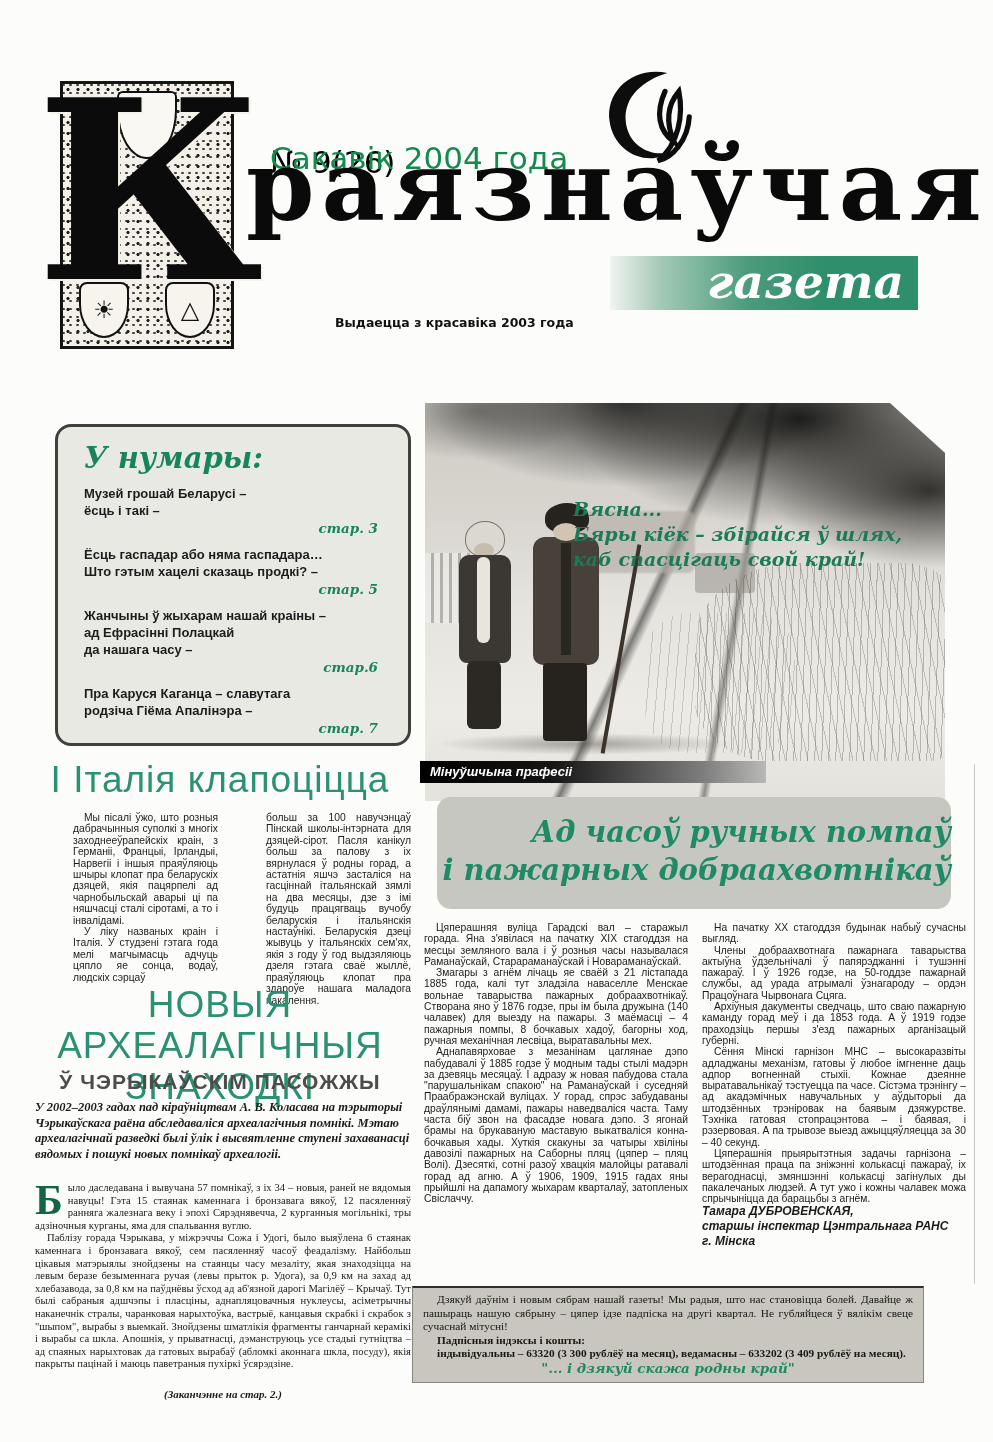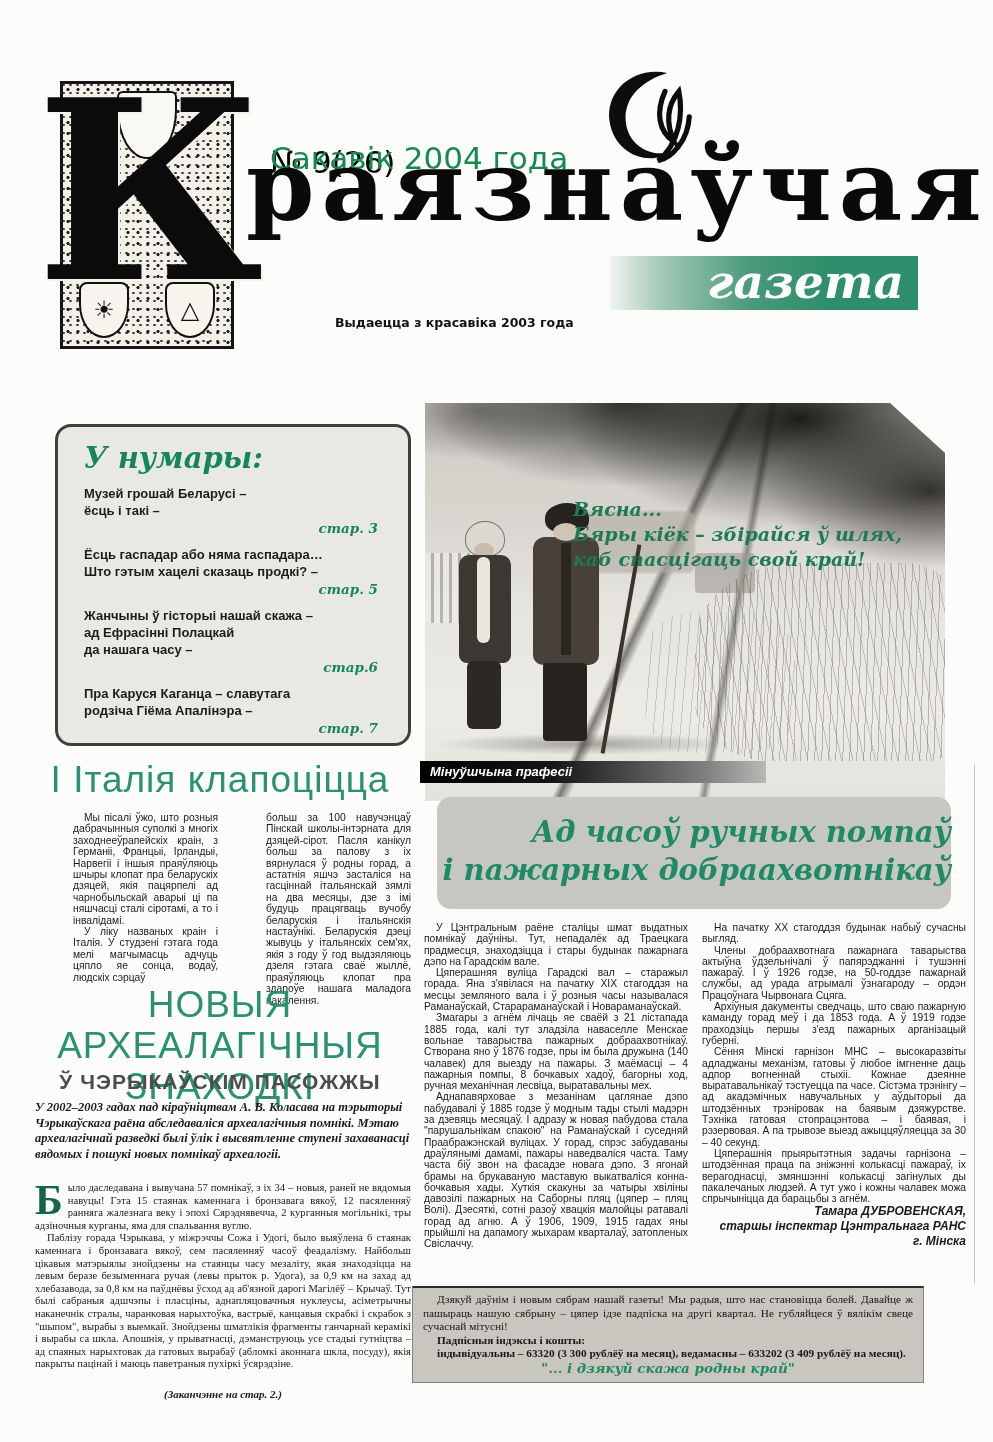--- a/index.html
+++ b/index.html
@@ -110,21 +110,21 @@
   .arch-cont{left:35px;top:1388px;width:376px;text-align:center;font-family:"Liberation Serif",serif;
     font-style:italic;font-weight:bold;font-size:11px;}
 
   
   .headline{left:437px;top:797px;width:514px;height:112px;box-sizing:border-box;background:#c7c7c2;
     border-radius:14px;text-align:right;padding-top:16px;
     font-family:"DejaVu Serif",serif;font-style:italic;font-weight:bold;font-size:29px;line-height:38px;color:#1f8a66;}
   .fcol{position:absolute;top:922px;width:264px;font-size:10.3px;line-height:11.3px;text-align:justify;}
   .fcolL{left:424px;} .fcolR{left:702px;}
   .fcol p{margin:0;text-indent:12px;}
-  .byline{margin-top:16px;text-align:right;font-style:italic;font-weight:bold;font-size:12px;line-height:15px;
+  .byline{margin-top:16px;font-style:italic;font-weight:bold;font-size:12px;line-height:15px;
     text-indent:0 !important;}
 
   
   .footer{left:412px;top:1286px;width:512px;box-sizing:border-box;background:#c9c6c0;
     border:1px solid #87847c;border-top:2px solid #2e2e2c;padding:5px 10px 6px 10px;
     font-family:"Liberation Serif",serif;font-size:11.3px;line-height:13.6px;color:#171717;}
   .footer p{margin:0;}
   .footer .fp1{text-indent:14px;text-align:justify;}
   .footer .fbold{font-weight:bold;text-indent:14px;}
   .footer .slogan{text-align:center;font-family:"DejaVu Serif",serif;font-style:italic;font-weight:bold;
@@ -163,21 +163,21 @@
       <div class="toc-text pre">Музей грошай Беларусі –
 ёсць і такі –</div>
       <div class="toc-page">стар. 3</div>
     </div>
     <div class="toc-item">
       <div class="toc-text pre">Ёсць гаспадар або няма гаспадара…
 Што гэтым хацелі сказаць продкі? –</div>
       <div class="toc-page">стар. 5</div>
     </div>
     <div class="toc-item">
-      <div class="toc-text pre">Жанчыны ў гісторыі нашай скажа –
+      <div class="toc-text pre">Жанчыны ў жыхарам нашай краіны –
 ад Ефрасінні Полацкай
 да нашага часу –</div>
       <div class="toc-page">стар.6</div>
     </div>
     <div class="toc-item">
       <div class="toc-text pre">Пра Каруся Каганца – славутага
 родзіча Гіёма Апалінэра –</div>
       <div class="toc-page">стар. 7</div>
     </div>
   </div>
@@ -230,21 +230,20 @@
   <div class="abs arch-lead">У 2002–2003 гадах пад кіраўніцтвам А. В. Коласава на тэрыторыі Чэрыкаўскага раёна абследаваліся археалагічныя помнікі. Мэтаю археалагічнай разведкі былі ўлік і высвятленне ступені захаванасці вядомых і пошукі новых помнікаў археалогіі.</div>
   <div class="abs arch-body">
     <p><span class="dropcap">Б</span><span>ыло даследавана і вывучана 57 помнікаў, з іх 34 – новыя, раней не вядомыя навуцы! Гэта 15 стаянак каменнага і бронзавага вякоў, 12 пасяленняў ранняга жалезнага веку і эпохі Сярэднявечча, 2 курганныя могільнікі, тры адзіночныя курганы, яма для спальвання вуглю.</span></p>
     <p class="ind">Паблізу горада Чэрыкава, у міжрэччы Сожа і Удогі, было выяўлена 6 стаянак каменнага і бронзавага вякоў, сем пасяленняў часоў феадалізму. Найбольш цікавыя матэрыялы знойдзены на стаянцы часу мезаліту, якая знаходзіцца на левым беразе безыменнага ручая (левы прыток р. Удога), за 0,9 км на захад ад хлебазавода, за 0,8 км на паўднёвы ўсход ад аб'язной дарогі Магілёў – Крычаў. Тут былі сабраныя адшчэпы і пласціны, аднапляцовачныя нуклеусы, асіметрычны наканечнік стралы, чаранковая нарыхтоўка, вастрыё, канцавыя скрабкі і скрабок з "шыпом", вырабы з выемкай. Знойдзены шматлікія фрагменты ганчарнай керамікі і вырабы са шкла. Апошнія, у прыватнасці, дэманструюць усе стадыі гутніцтва – ад спаяных нарыхтовак да гатовых вырабаў (абломкі аконнага шкла, посуду), якія пакрыты пацінай і маюць паветраныя пухіркі ўсярэдзіне.</p>
   </div>
   <div class="abs arch-cont">(Заканчэнне на стар. 2.)</div>
 
   <div class="abs headline pre">Ад часоў ручных помпаў
 і пажарных добраахвотнікаў</div>
   <div class="fcol fcolL">
-    <p>У Цэнтральным раёне сталіцы шмат выдатных помнікаў даўніны. Тут, непадалёк ад Траецкага прадмесця, знаходзіцца і стары будынак пажарнага дэпо на Гарадскім вале.</p>
     <p>Цяперашняя вуліца Гарадскі вал – старажыл горада. Яна з'явілася на пачатку XIX стагоддзя на месцы земляного вала і ў розныя часы называлася Раманаўскай, Старараманаўскай і Новараманаўскай.</p>
     <p>Змагары з агнём лічаць яе сваёй з 21 лістапада 1885 года, калі тут зладзіла наваселле Менскае вольнае таварыства пажарных добраахвотнікаў. Створана яно ў 1876 годзе, пры ім была дружына (140 чалавек) для выезду на пажары. З маёмасці – 4 пажарныя помпы, 8 бочкавых хадоў, багорны ход, ручная механічная лесвіца, выратавальны мех.</p>
     <p>Аднапавярховае з мезанінам цаглянае дэпо пабудавалі ў 1885 годзе ў модным тады стылі мадэрн за дзевяць месяцаў. І адразу ж новая пабудова стала "парушальнікам спакою" на Раманаўскай і суседняй Праабражэнскай вуліцах. У горад, спрэс забудаваны драўлянымі дамамі, пажары наведваліся часта. Таму часта біў звон на фасадзе новага дэпо. З ягонай брамы на брукаваную маставую выкатваліся конна-бочкавыя хады. Хуткія скакуны за чатыры хвіліны давозілі пажарных на Саборны пляц (цяпер – пляц Волі). Дзесяткі, сотні разоў хвацкія малойцы ратавалі горад ад агню. А ў 1906, 1909, 1915 гадах яны прыйшлі на дапамогу жыхарам кварталаў, затопленых Свіслаччу.</p>
   </div>
   <div class="fcol fcolR">
     <p>На пачатку XX стагоддзя будынак набыў сучасны выгляд.</p>
     <p>Члены добраахвотнага пажарнага таварыства актыўна ўдзельнічалі ў папярэджанні і тушэнні пажараў. І ў 1926 годзе, на 50-годдзе пажарнай службы, ад урада атрымалі ўзнагароду – ордэн Працоўнага Чырвонага Сцяга.</p>
     <p>Архіўныя дакументы сведчаць, што сваю пажарную каманду горад меў і да 1853 года. А ў 1919 годзе праходзіць першы з'езд пажарных арганізацый губерні.</p>
     <p>Сёння Мінскі гарнізон МНС – высокаразвіты адладжаны механізм, гатовы ў любое імгненне даць адпор вогненнай стыхіі. Кожнае дзеянне выратавальнікаў тэстуецца па часе. Сістэма трэнінгу – ад акадэмічных навучальных у аўдыторыі да штодзённых трэніровак на баявым дзяжурстве. Тэхніка гатовая стопрацэнтова – і баявая, і рэзервовая. А па трывозе выезд ажыццяўляецца за 30 – 40 секунд.</p>
     <p>Цяперашнія прыярытэтныя задачы гарнізона – штодзённая праца па зніжэнні колькасці пажараў, іх верагоднасці, змяншэнні колькасці загінулых ды пакалечаных людзей. А тут ужо і кожны чалавек можа спрычыніцца да барацьбы з агнём.</p>

